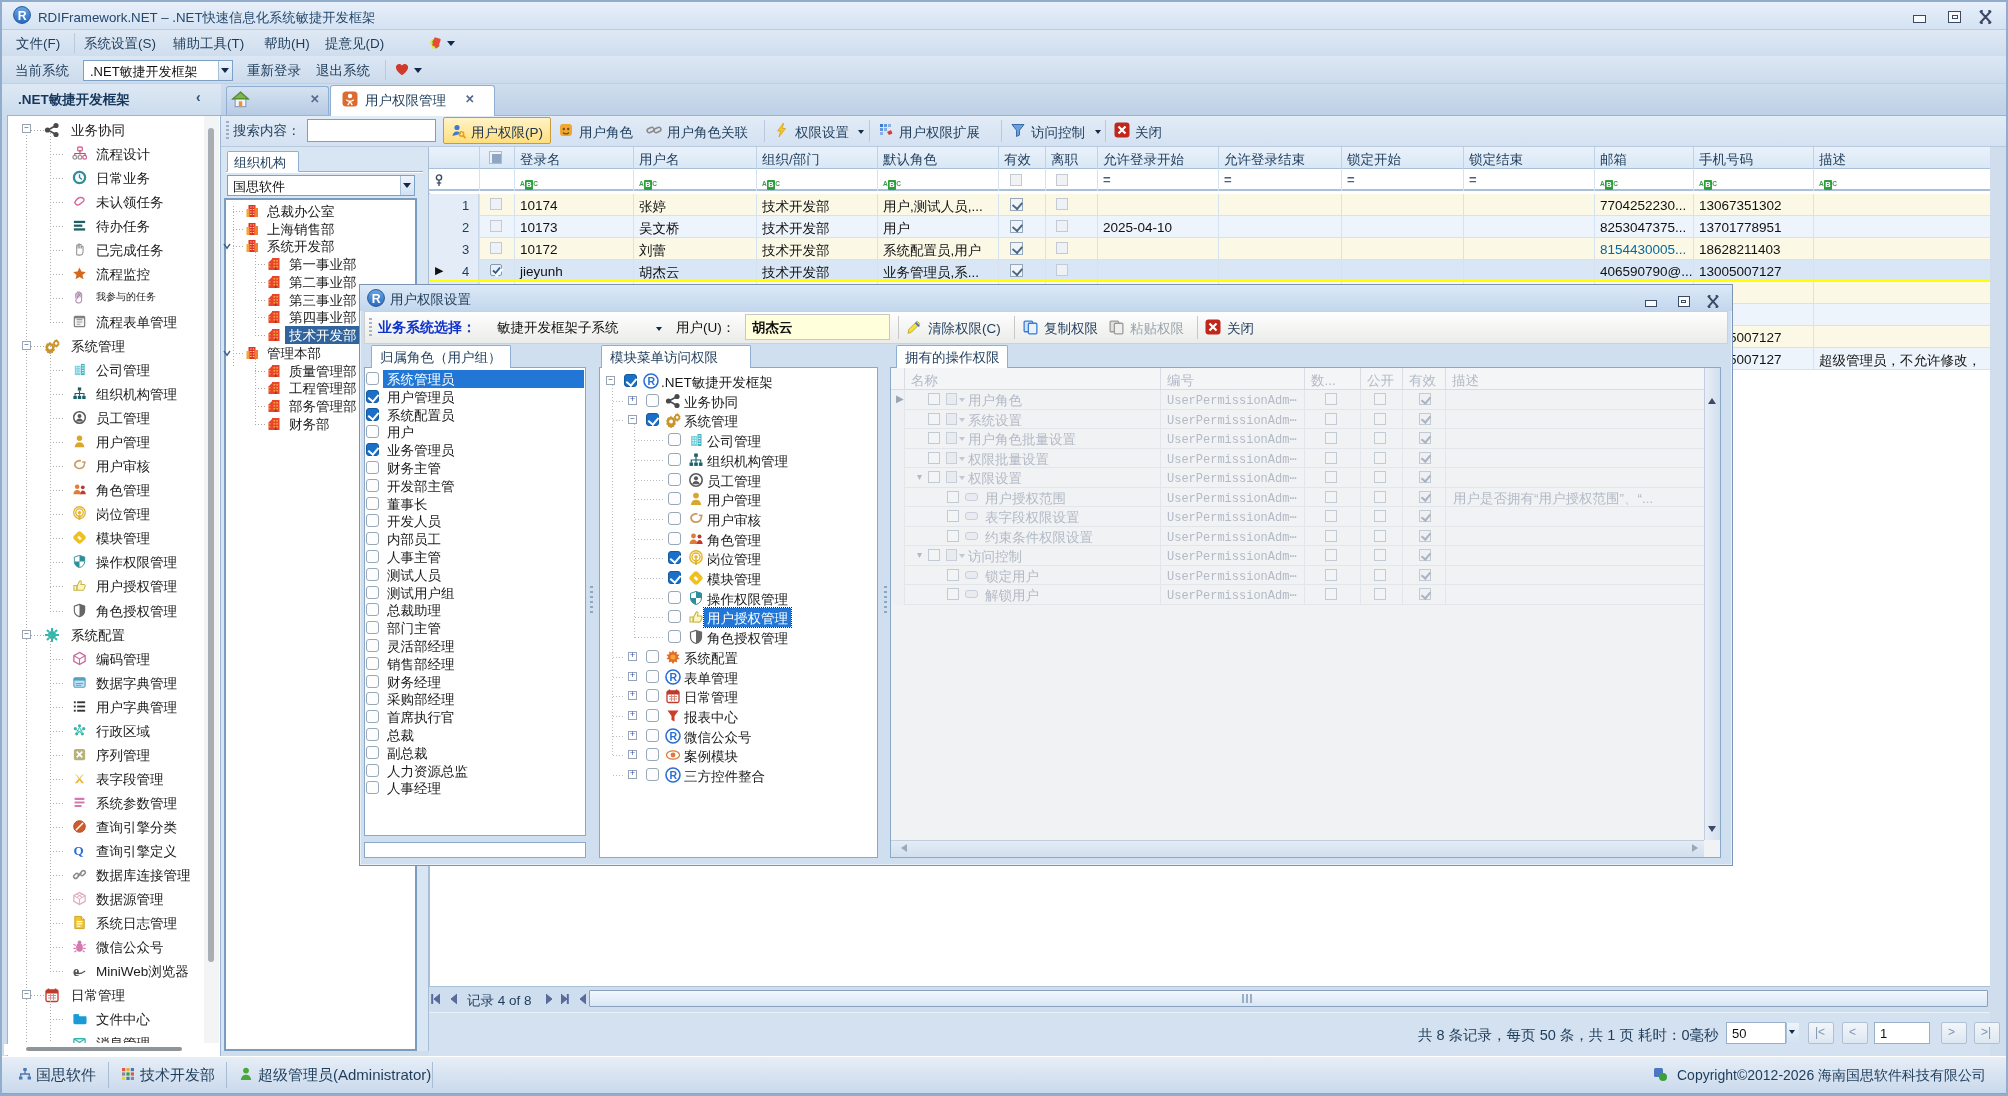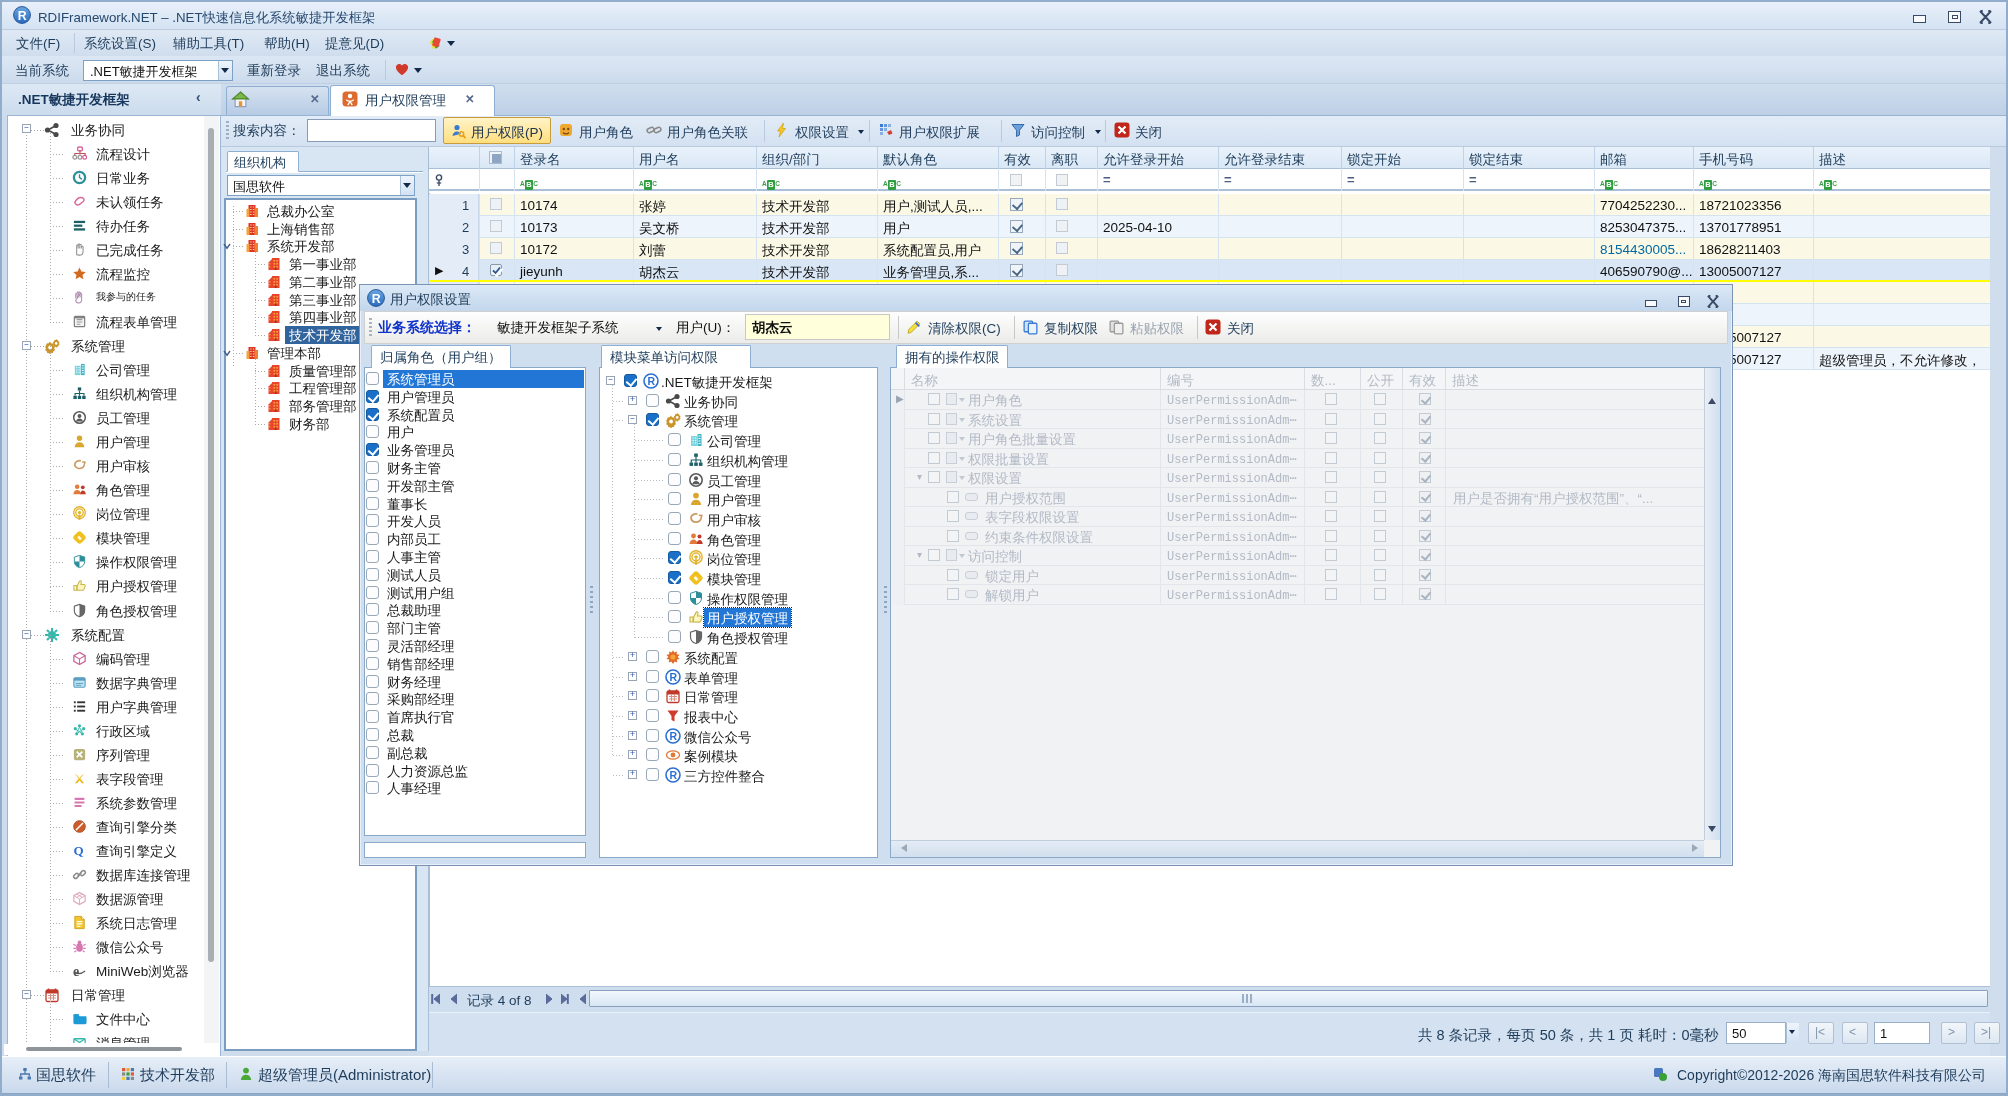--- a/index.html
+++ b/index.html
@@ -894,21 +894,21 @@
 <div class="abs" style="left:1693px;top:194px;width:1px;height:22px;background:#d5e2f0;"></div>
 <div class="abs" style="left:1813px;top:194px;width:1px;height:22px;background:#d5e2f0;"></div>
 <div class="gcb" style="left:490px;top:198px;background:#eef2f7;"></div>
 <div class="tx" style="left:520px;top:198px;font-size:13.5px;color:#111;">10174</div>
 <div class="tx" style="left:639px;top:198px;font-size:13.5px;color:#111;">张婷</div>
 <div class="tx" style="left:762px;top:198px;font-size:13.5px;color:#111;">技术开发部</div>
 <div class="tx" style="left:883px;top:198px;font-size:13.5px;color:#111;">用户,测试人员,...</div>
 <div class="vcb" style="left:1010px;top:198px;"></div>
 <div class="gcb" style="left:1056px;top:198px;background:#eef2f7;"></div>
 <div class="tx" style="left:1600px;top:198px;font-size:13.5px;color:#111;">7704252230...</div>
-<div class="tx" style="left:1699px;top:198px;font-size:13.5px;color:#111;">18721023356</div>
+<div class="tx" style="left:1699px;top:198px;font-size:13.5px;color:#111;">13067351302</div>
 <div class="abs" style="left:429px;top:216px;width:1561px;height:22px;background:#eef4fb;border-bottom:1px solid #d5e2f0;"></div>
 <div class="abs" style="left:429px;top:216px;width:50px;height:22px;background:#e4edf7;border-right:1px solid #c8d8ea;"></div>
 <div class="tx nv" style="left:462px;top:220px;font-size:13px;">2</div>
 <div class="abs" style="left:479px;top:216px;width:1px;height:22px;background:#d5e2f0;"></div>
 <div class="abs" style="left:514px;top:216px;width:1px;height:22px;background:#d5e2f0;"></div>
 <div class="abs" style="left:633px;top:216px;width:1px;height:22px;background:#d5e2f0;"></div>
 <div class="abs" style="left:756px;top:216px;width:1px;height:22px;background:#d5e2f0;"></div>
 <div class="abs" style="left:877px;top:216px;width:1px;height:22px;background:#d5e2f0;"></div>
 <div class="abs" style="left:998px;top:216px;width:1px;height:22px;background:#d5e2f0;"></div>
 <div class="abs" style="left:1045px;top:216px;width:1px;height:22px;background:#d5e2f0;"></div>

